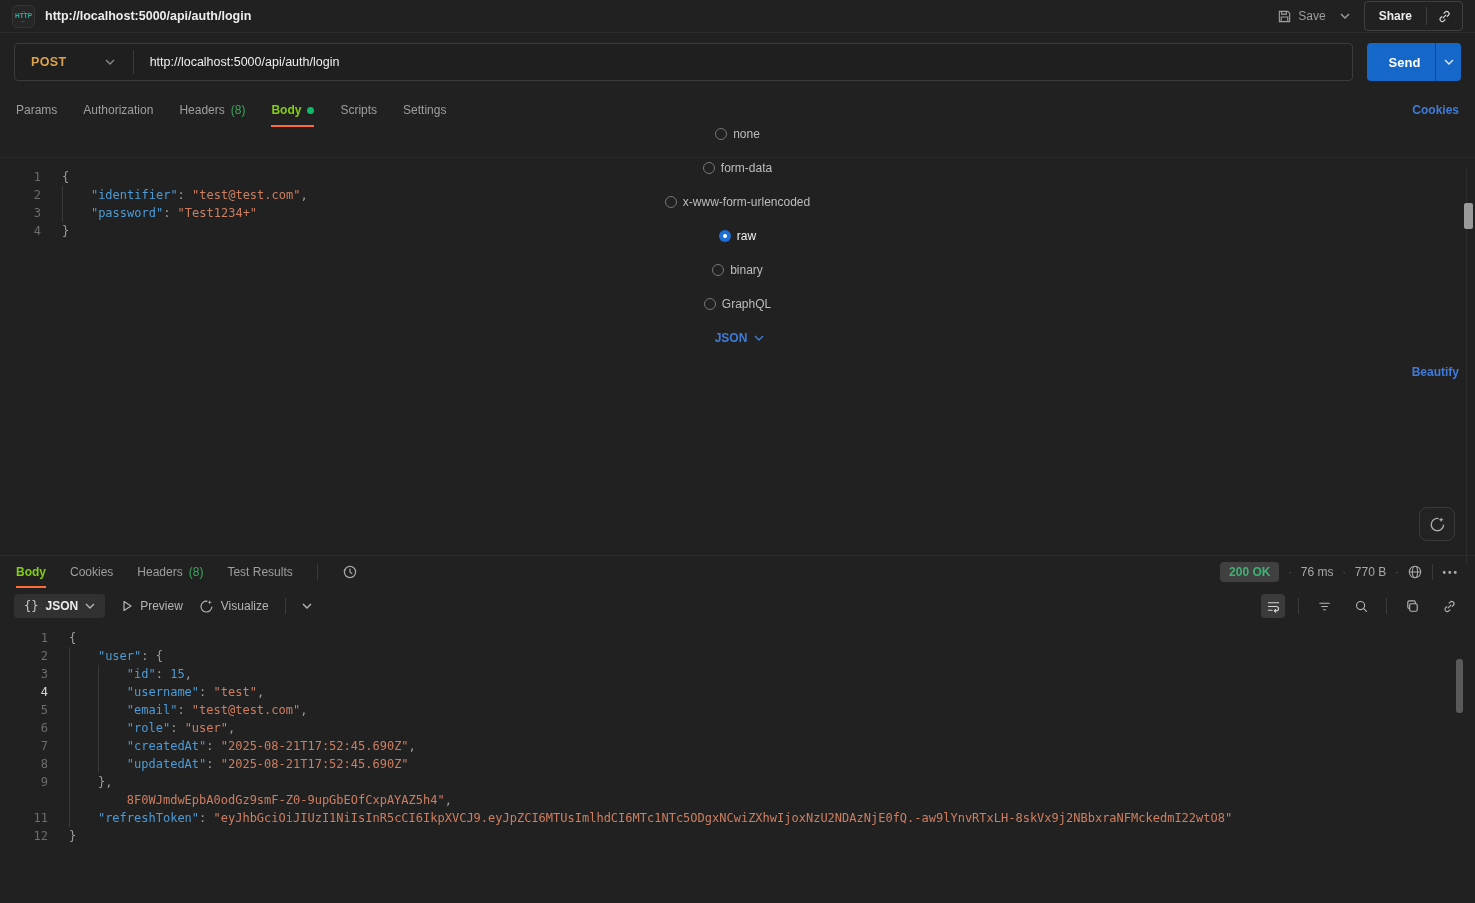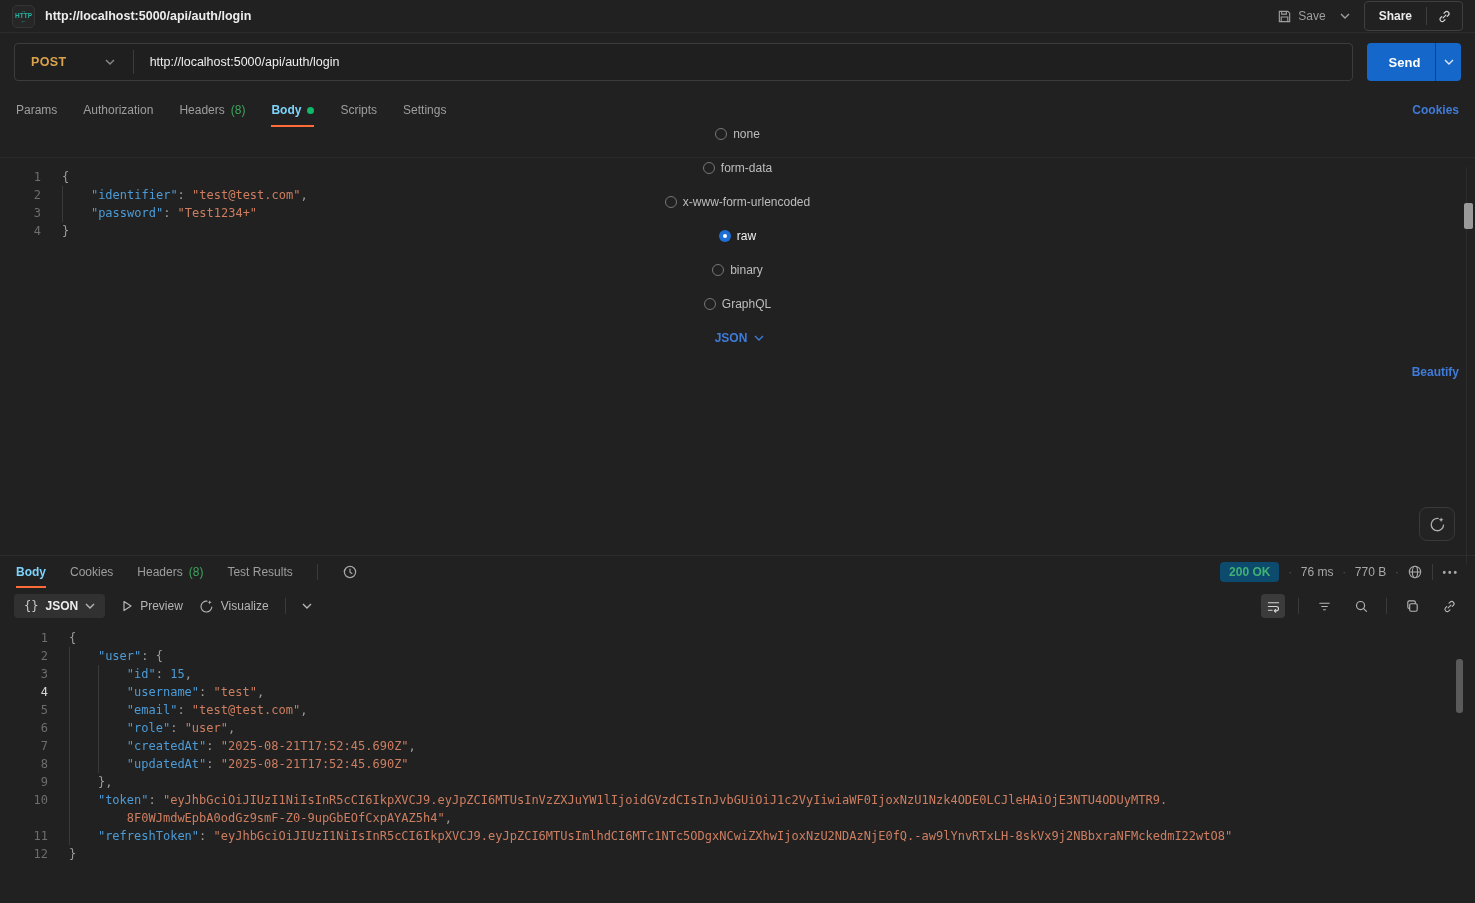--- a/index.html
+++ b/index.html
@@ -38,21 +38,21 @@
     font-size:12.5px; padding:0 16px; font-family:"Liberation Sans",sans-serif; }
   .send-btn { width:94px; height:38px; background:#1567c9; border-radius:4px; display:flex; overflow:hidden; cursor:pointer; }
   .send-main { flex:1; display:flex; align-items:center; justify-content:center;
     color:#fff; font-weight:bold; font-size:13px;padding-left:7px; }
   .send-split { width:26px; display:flex; align-items:center; justify-content:center;
     border-left:1px solid rgba(0,0,0,.35); color:#cfe2f7; }
 
   
   .req-tabs { display:flex; align-items:center; gap:26px; padding:0 16px; height:34px; position:relative; }
   .tab { display:flex; align-items:center; gap:6px; color:#9e9e9e; height:100%; position:relative; cursor:pointer; }
-  .tab.active { color:#7dd3fc; font-weight:600; }
+  .tab.active { color:#84cc16; font-weight:600; }
   .tab.active::after { content:""; position:absolute; left:0; right:0; bottom:0; height:2px; background:#ff6c37; }
   .tab .count { color:#3ba55d; }
   .tab .dot { width:7px; height:7px; border-radius:50%; background:#0fb86a; }
   .link-text { color:#3f7bd9; font-weight:600; cursor:pointer; }
   .req-tabs .link-text { margin-left:auto; }
 
   
   .radio-row { display:flex; align-items:center; gap:20px; padding:0 16px; height:30px;flex-direction:column; }
   .radio-opt { display:flex; align-items:center; gap:6px; color:#bdbdbd; cursor:pointer; }
   .radio-circle { width:12px; height:12px; border-radius:50%; border:1px solid #767676; position:relative; }
@@ -82,21 +82,21 @@
   .postbot-btn { position:absolute; right:20px; bottom:14px; width:36px; height:34px;
     border:1px solid #3a3a3a; border-radius:8px; display:flex; align-items:center;
     justify-content:center; cursor:pointer; background:#232323; }
 
   
   .response-section { border-top:1px solid #2c2c2c; }
   .resp-tabs { display:flex; align-items:center; gap:24px; padding:0 16px; height:32px; position:relative; }
   .resp-tab-divider { width:1px; height:16px; background:#3a3a3a; }
   .icon-btn { color:#a8a8a8; display:flex; align-items:center; justify-content:center; cursor:pointer; }
   .resp-meta { margin-left:auto; display:flex; align-items:center; gap:9px; color:#9e9e9e; }
-  .status-pill { background:#0c4a6e; color:#41b074; font-weight:600; padding:3px 9px; border-radius:4px; cursor:pointer; }
+  .status-pill { background:#404040; color:#41b074; font-weight:600; padding:3px 9px; border-radius:4px; cursor:pointer; }
   .sep-dot { color:#5f5f5f; font-size:10px; }
   .meta-val { color:#a8a8a8; }
   .more-dots { letter-spacing:2px; color:#a8a8a8; font-size:10px; font-weight:bold; cursor:pointer; }
 
   .resp-toolbar { display:flex; align-items:center; gap:16px; padding:0 14px; height:36px; }
   .json-pill { background:#313131; border-radius:4px; height:24px; display:flex; align-items:center;
     gap:7px; padding:0 10px; cursor:pointer; }
   .json-braces { color:#c9c9c9; font-family:"DejaVu Sans Mono",monospace; font-size:12px; }
   .json-pill .lbl { color:#ededed; font-weight:bold; }
   .toolbar-item { display:flex; align-items:center; gap:7px; color:#b5b5b5; cursor:pointer; }
@@ -361,21 +361,20 @@
   <div class="editor resp-editor" id="resp-editor">
       <div class="code-line"><span class="ln">1</span><span class="code-text"><span class="tok-p">{</span></span></div>
       <div class="code-line"><span class="ln">2</span><span class="code-text"><span class="guide">    </span><span class="tok-k">"user"</span><span class="tok-p">: {</span></span></div>
       <div class="code-line"><span class="ln">3</span><span class="code-text"><span class="guide">    </span><span class="guide">    </span><span class="tok-k">"id"</span><span class="tok-p">: </span><span class="tok-n">15</span><span class="tok-p">,</span></span></div>
       <div class="code-line"><span class="ln cur">4</span><span class="code-text"><span class="guide">    </span><span class="guide">    </span><span class="tok-k">"username"</span><span class="tok-p">: </span><span class="tok-s">"test"</span><span class="tok-p">,</span></span></div>
       <div class="code-line"><span class="ln">5</span><span class="code-text"><span class="guide">    </span><span class="guide">    </span><span class="tok-k">"email"</span><span class="tok-p">: </span><span class="tok-s">"test@test.com"</span><span class="tok-p">,</span></span></div>
       <div class="code-line"><span class="ln">6</span><span class="code-text"><span class="guide">    </span><span class="guide">    </span><span class="tok-k">"role"</span><span class="tok-p">: </span><span class="tok-s">"user"</span><span class="tok-p">,</span></span></div>
       <div class="code-line"><span class="ln">7</span><span class="code-text"><span class="guide">    </span><span class="guide">    </span><span class="tok-k">"createdAt"</span><span class="tok-p">: </span><span class="tok-s">"2025-08-21T17:52:45.690Z"</span><span class="tok-p">,</span></span></div>
       <div class="code-line"><span class="ln">8</span><span class="code-text"><span class="guide">    </span><span class="guide">    </span><span class="tok-k">"updatedAt"</span><span class="tok-p">: </span><span class="tok-s">"2025-08-21T17:52:45.690Z"</span></span></div>
       <div class="code-line"><span class="ln">9</span><span class="code-text"><span class="guide">    </span><span class="tok-p">},</span></span></div>
-      <div class="code-line"><span class="ln">10</span><span class="code-text"><span class="guide">    </span><span class="tok-k">"token"</span><span class="tok-p">: </span><span class="tok-s">"eyJhbGciOiJIUzI1NiIsInR5cCI6IkpXVCJ9.eyJpZCI6MTUsInVzZXJuYW1lIjoidGVzdCIsInJvbGUiOiJ1c2VyIiwiaWF0IjoxNzU1Nzk4ODE0LCJleHAiOjE3NTU4ODUyMTR9.</span></span></div>
       <div class="code-line"><span class="ln"></span><span class="code-text"><span class="guide">    </span><span>    </span><span class="tok-s">8F0WJmdwEpbA0odGz9smF-Z0-9upGbEOfCxpAYAZ5h4"</span><span class="tok-p">,</span></span></div>
       <div class="code-line"><span class="ln">11</span><span class="code-text"><span class="guide">    </span><span class="tok-k">"refreshToken"</span><span class="tok-p">: </span><span class="tok-s">"eyJhbGciOiJIUzI1NiIsInR5cCI6IkpXVCJ9.eyJpZCI6MTUsImlhdCI6MTc1NTc5ODgxNCwiZXhwIjoxNzU2NDAzNjE0fQ.-aw9lYnvRTxLH-8skVx9j2NBbxraNFMckedmI22wtO8"</span></span></div>
       <div class="code-line"><span class="ln">12</span><span class="code-text"><span class="tok-p">}</span></span></div>
     </div>
 </div>
 
 <div class="scroll-track-req"></div>
 <div class="scroll-thumb-req"></div>
 <div class="scroll-thumb-resp"></div>
 

